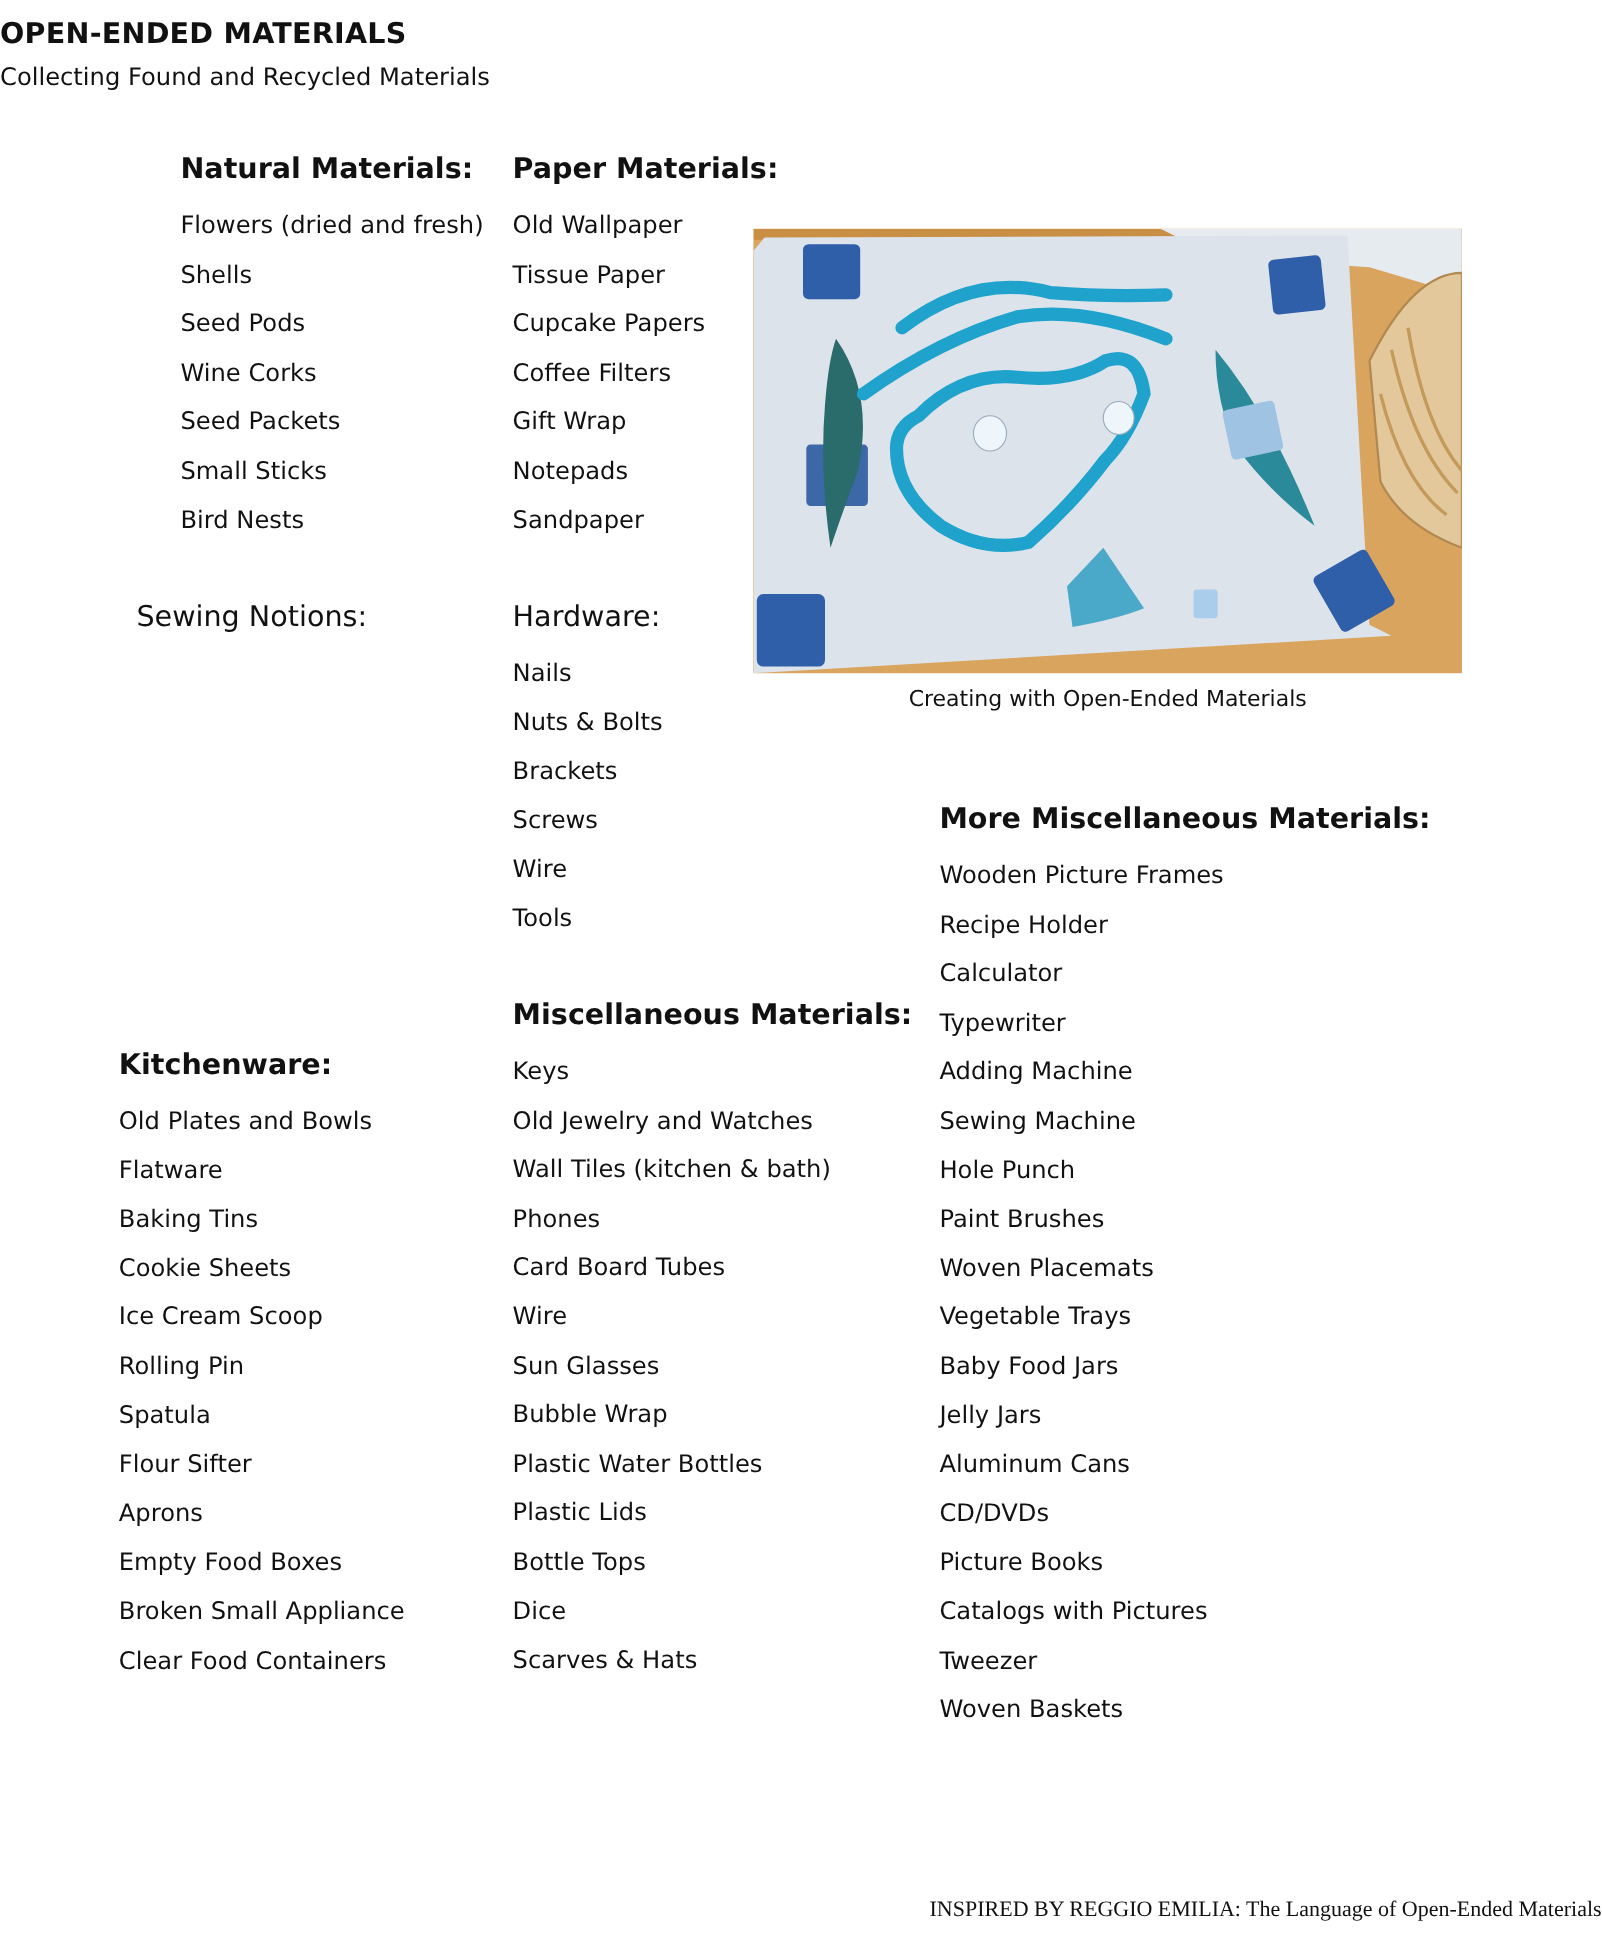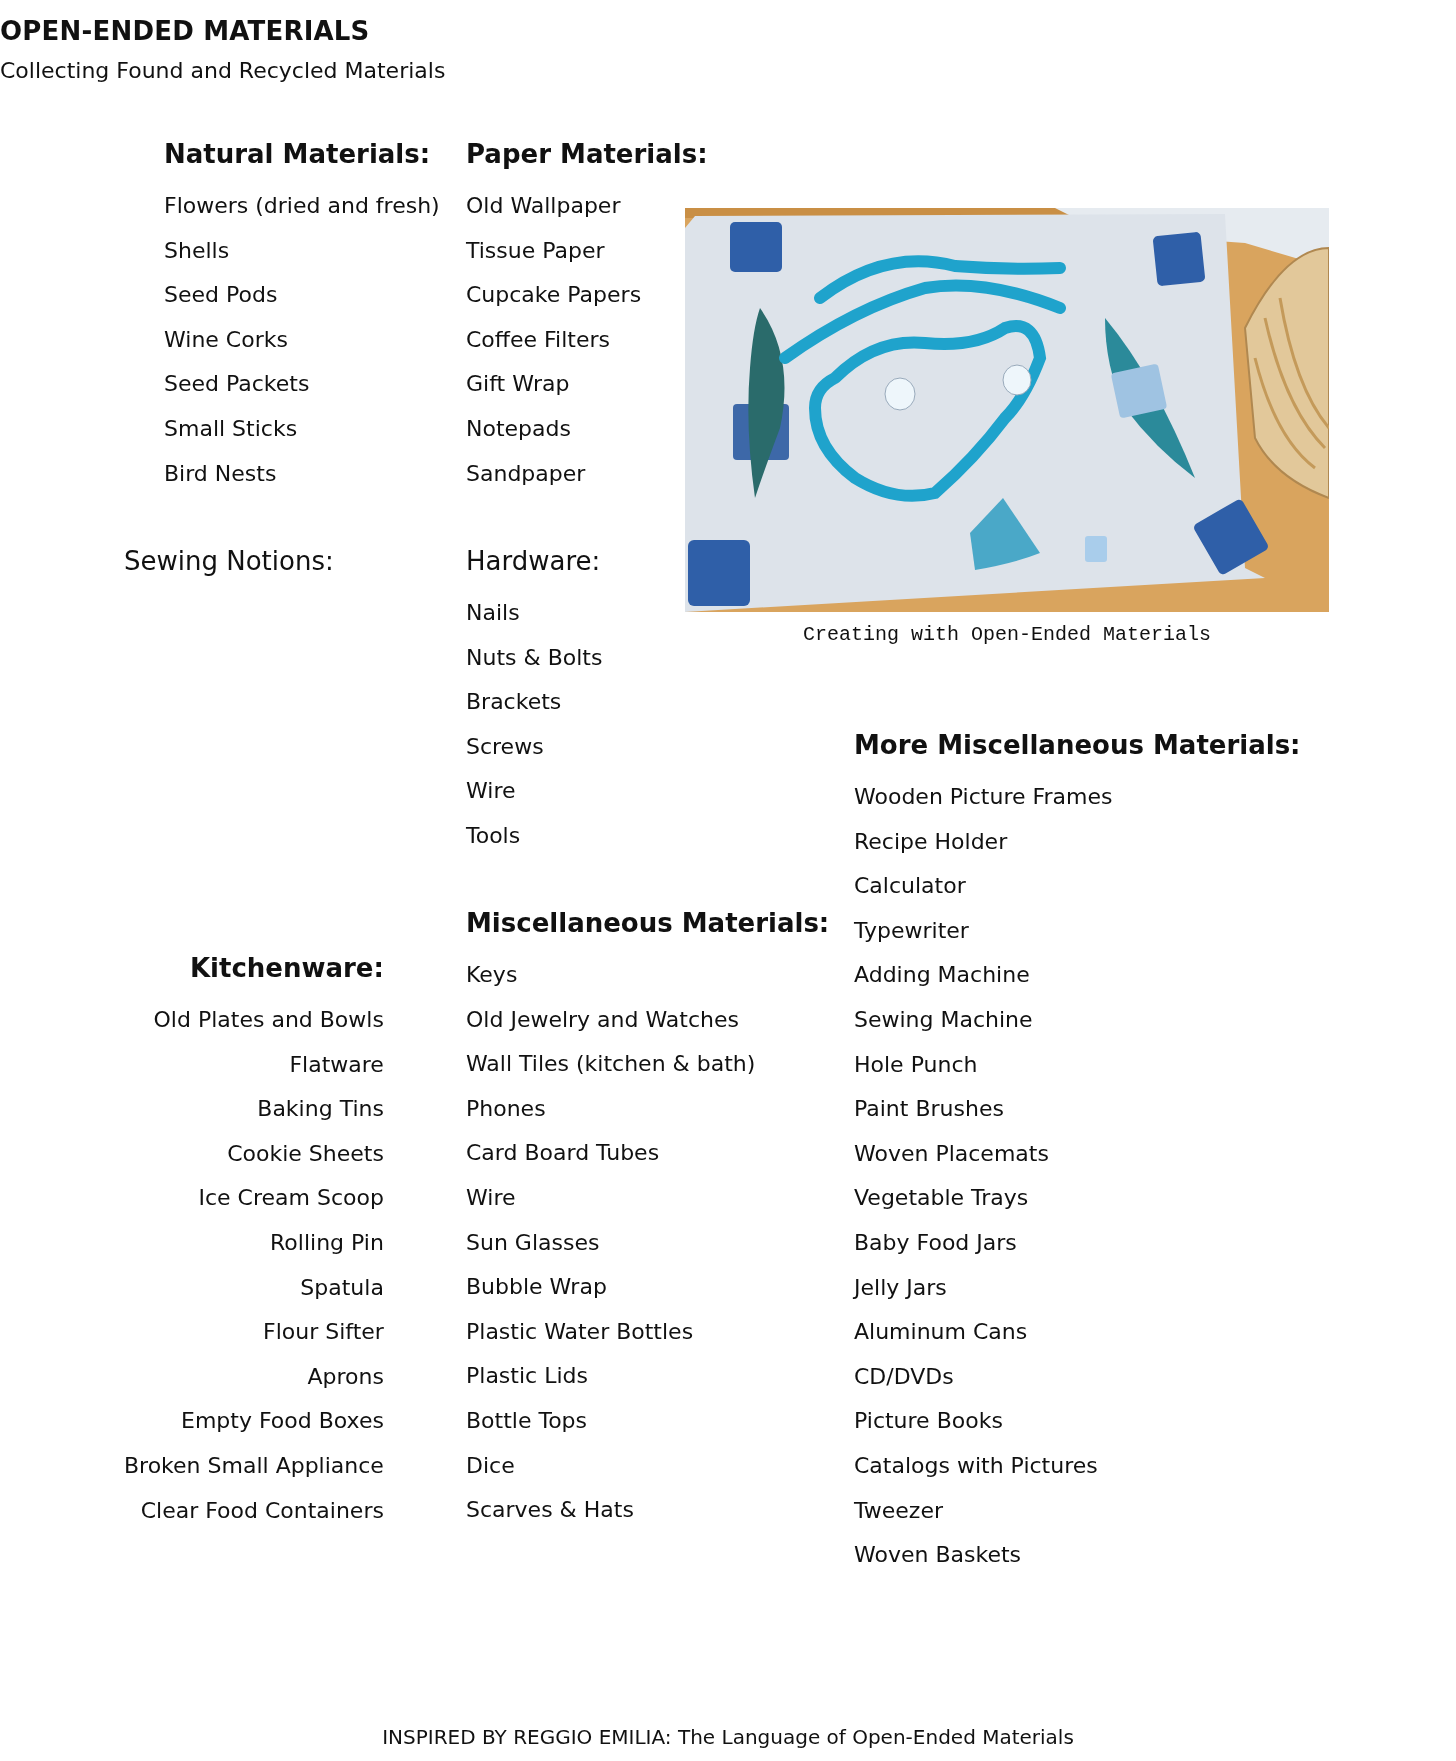--- a/index.html
+++ b/index.html
@@ -11,23 +11,23 @@
            font-size:22px; }
   .section { position:absolute; }
   .section h2 { margin:0; font-size:26px; line-height:36px; height:36px; }
   .section h2.bold { font-weight:bold; }
   .section h2.normal { font-weight:normal; }
   .section ul { list-style:none; margin:0; padding:0; margin-top:12px; }
   .section li { font-size:22px; line-height:44.6px; height:44.6px; white-space:nowrap; }
   .photo { position:absolute; left:685px; top:208px; width:644px; height:404px;
            overflow:hidden; background:#d9a45e; }
   .caption { position:absolute; left:685px; width:644px; top:623px; text-align:center;
-             font-size:20px;font-family:Liberation Mono, monospace; }
-  .footer { position:absolute; left:0; width:1456px; top:1725px; text-align:center;
-            font-size:20px; }
+             font-size:20px; }
+  .footer { position:absolute; left:0; width:1456px; top:1725px; text-align:right;
+            font-size:20px;font-family:Liberation Serif, serif; }
 </style>
 </head>
 <body>
 
 <div class="title">OPEN-ENDED MATERIALS</div>
 <div class="subtitle">Collecting Found and Recycled Materials</div>
 
 <div class="section" style="left:124px; top:136px;margin-left:40px;">
   <h2 class="bold">Natural Materials:</h2>
   <ul>
@@ -63,21 +63,21 @@
   <ul>
       <li>Nails</li>
       <li>Nuts &amp; Bolts</li>
       <li>Brackets</li>
       <li>Screws</li>
       <li>Wire</li>
       <li>Tools</li>
     </ul>
 </div>
 
-<div class="section" style="left:124px; top:950px;text-align:right;">
+<div class="section" style="left:108px; top:950px;">
   <h2 class="bold">Kitchenware:</h2>
   <ul>
       <li>Old Plates and Bowls</li>
       <li>Flatware</li>
       <li>Baking Tins</li>
       <li>Cookie Sheets</li>
       <li>Ice Cream Scoop</li>
       <li>Rolling Pin</li>
       <li>Spatula</li>
       <li>Flour Sifter</li>

